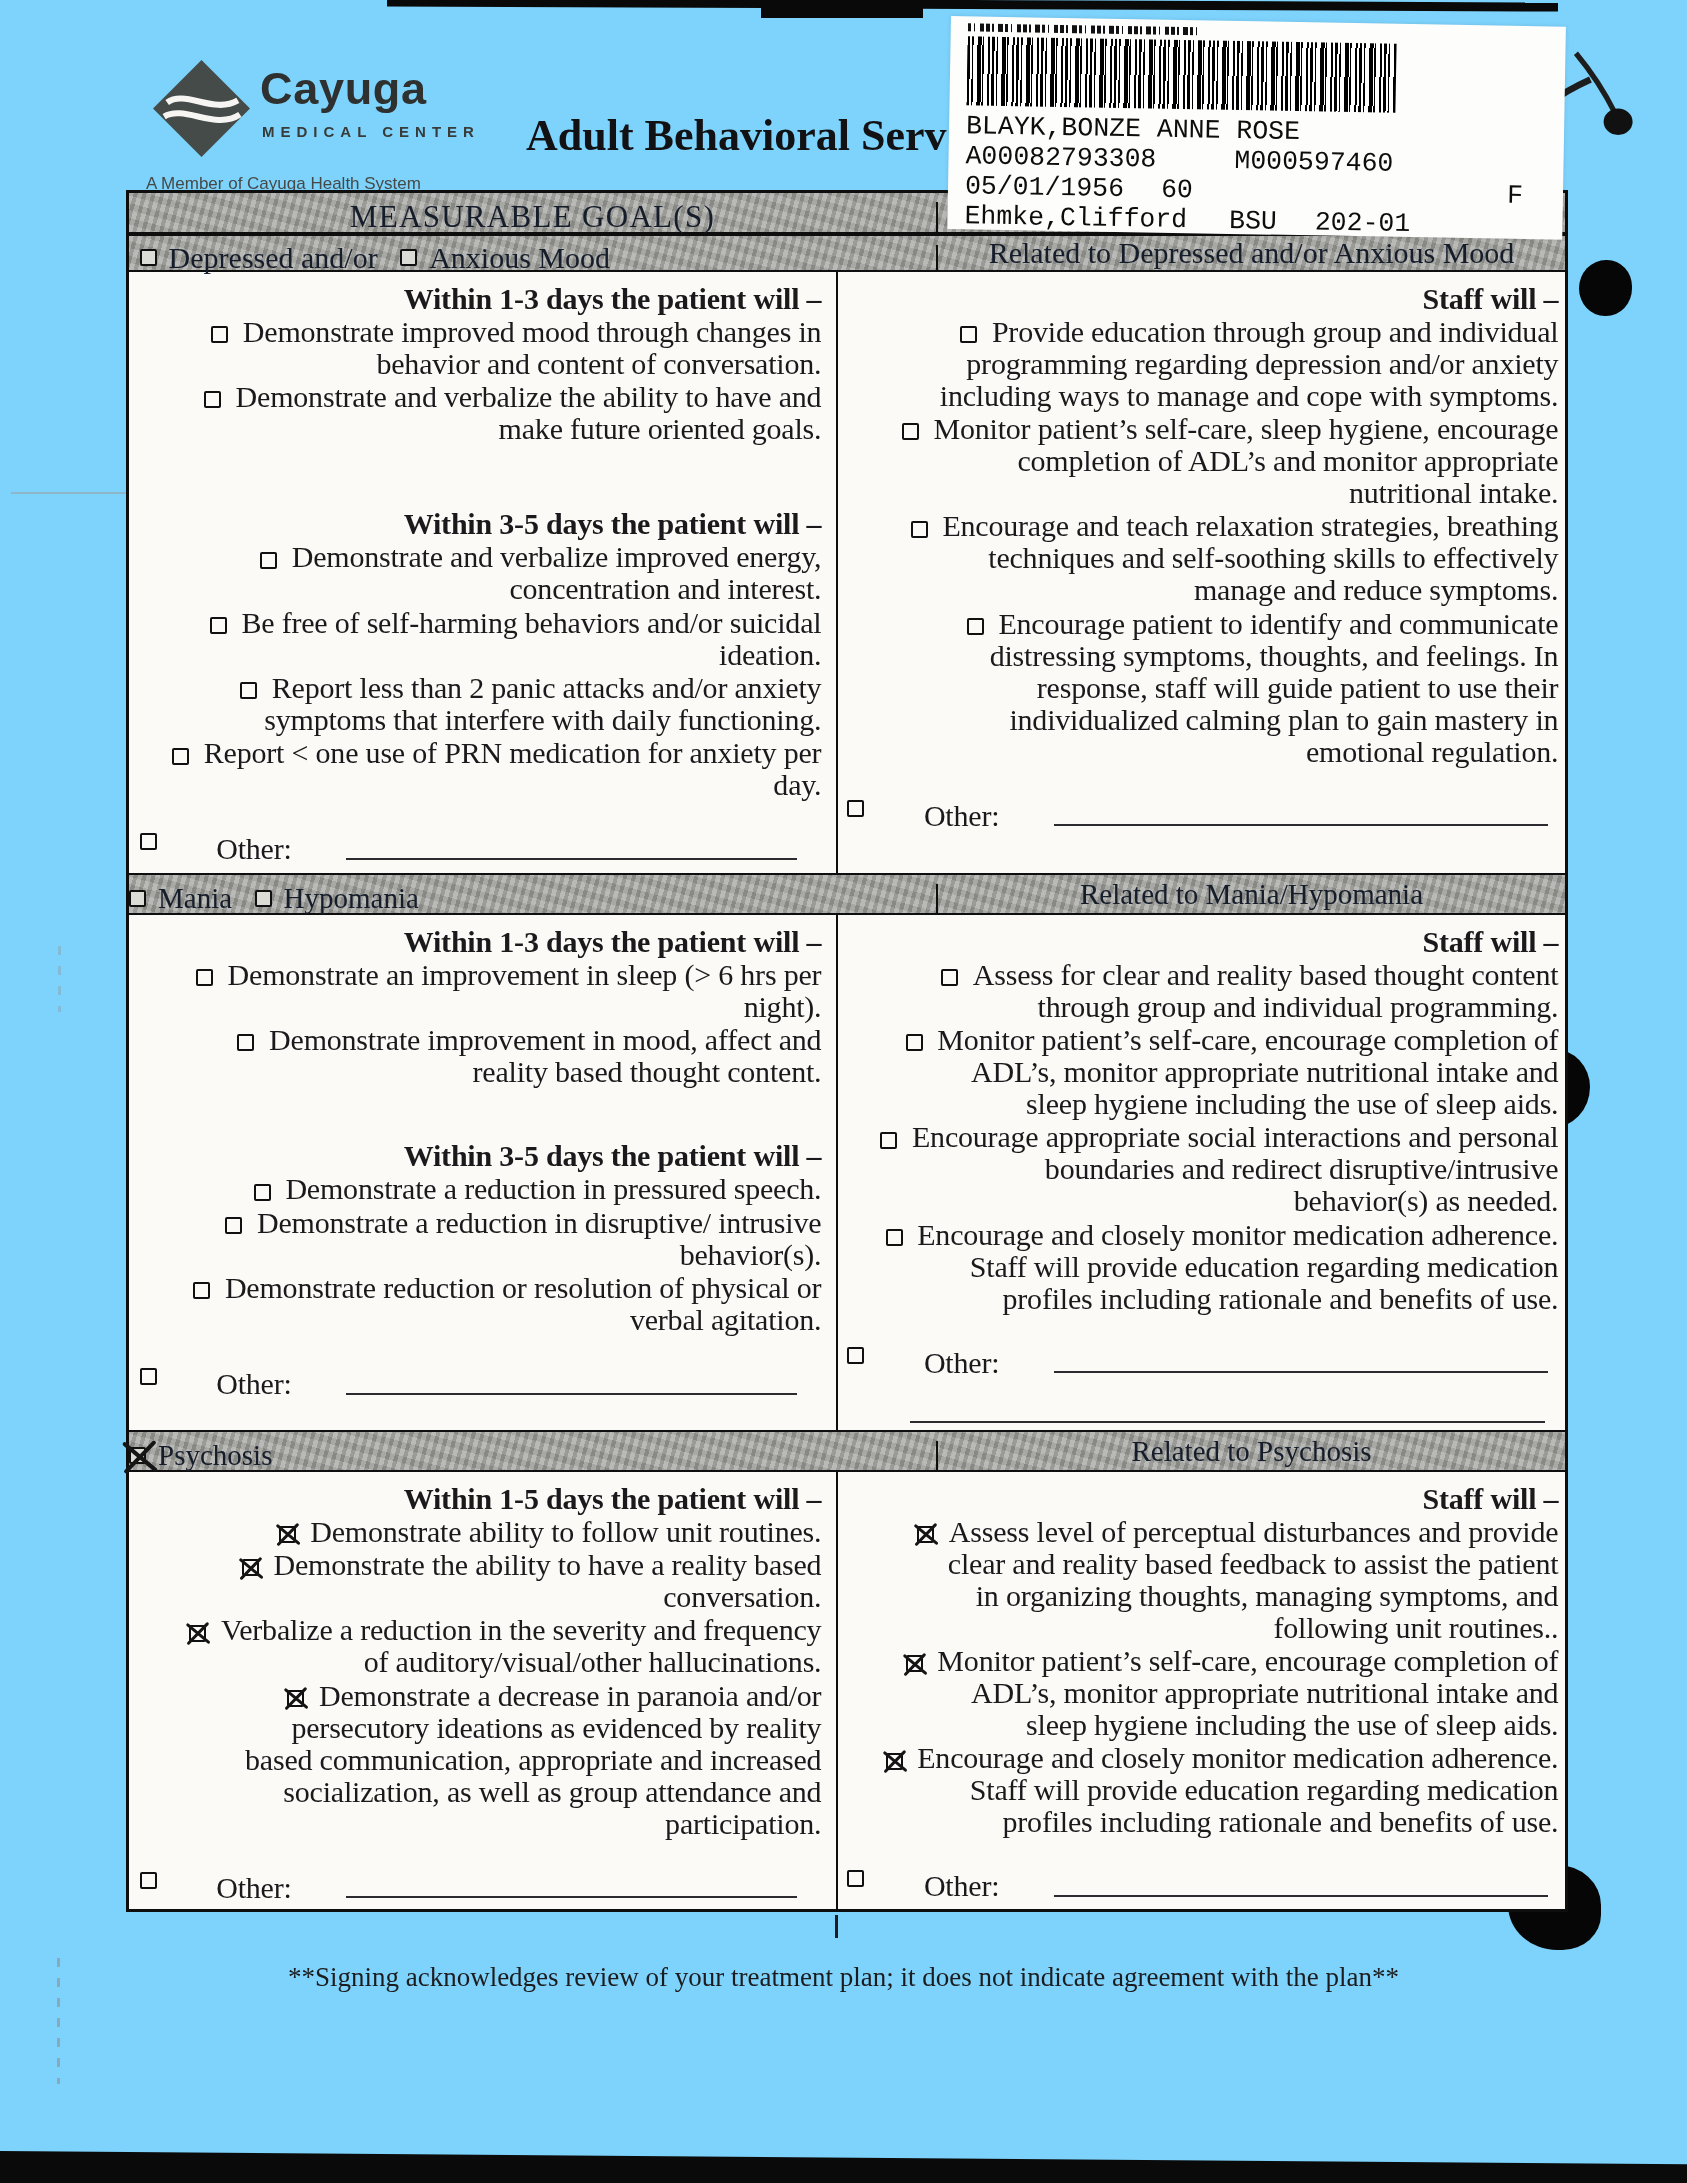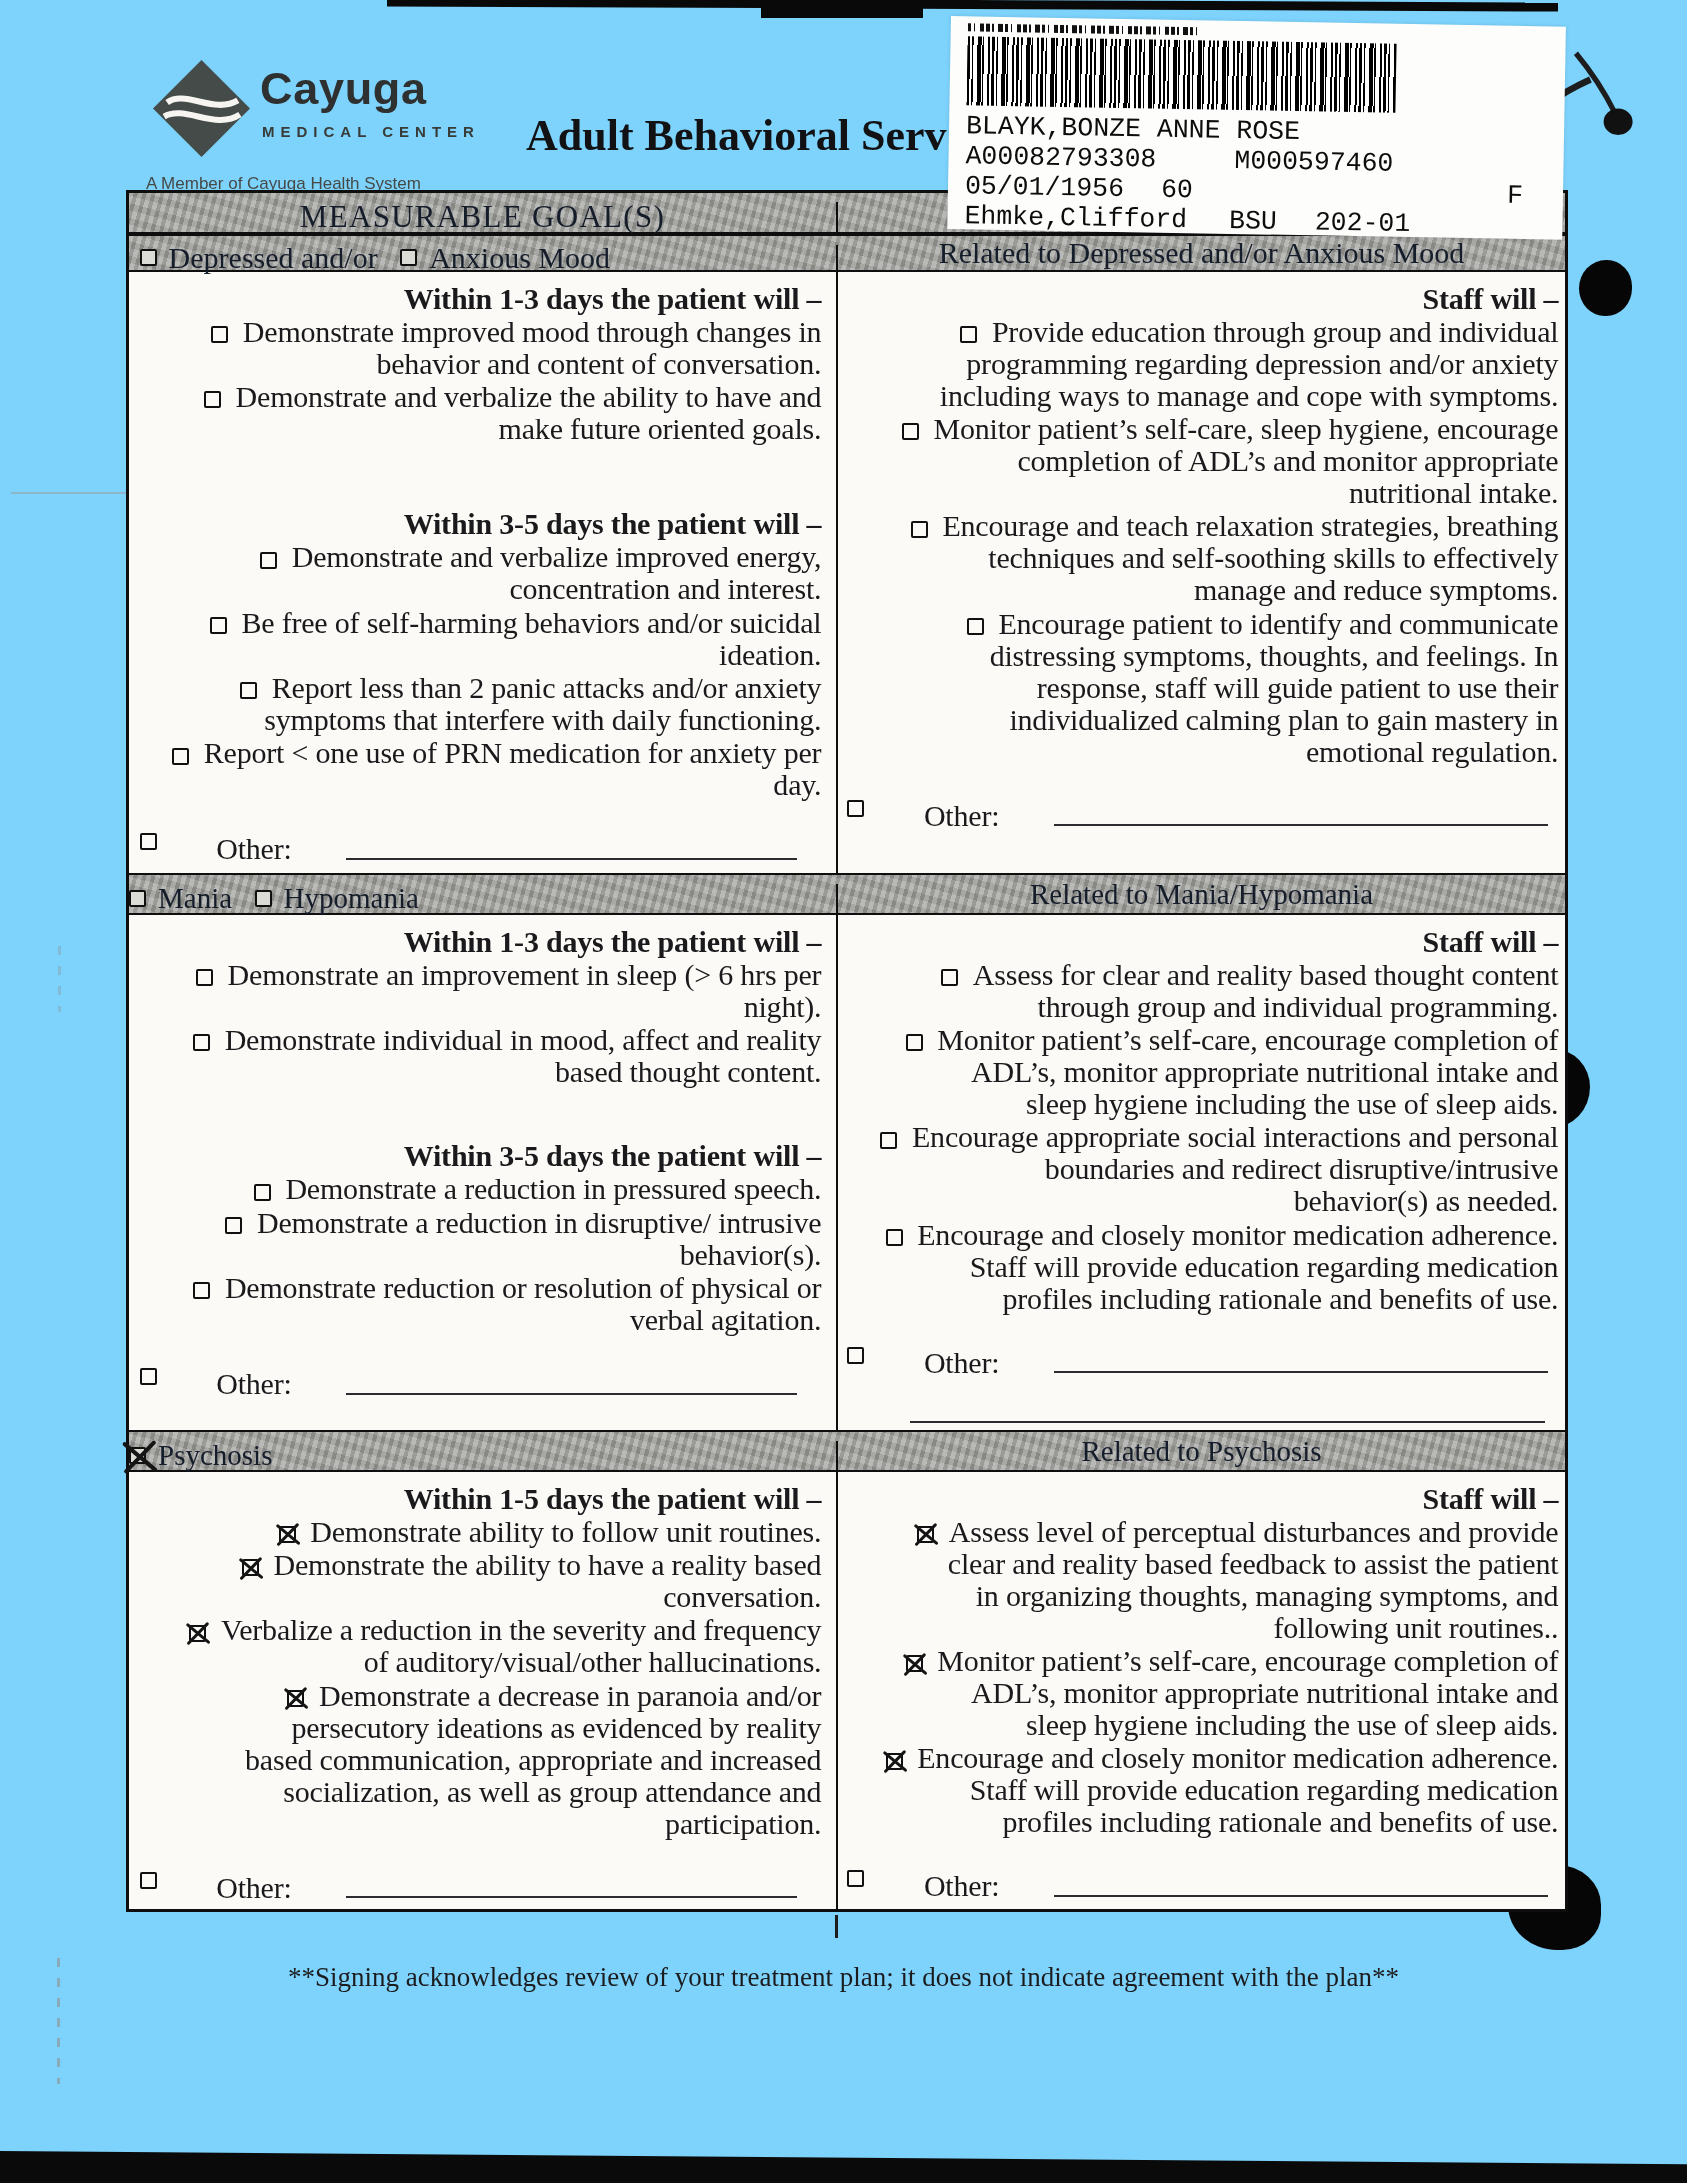--- a/index.html
+++ b/index.html
@@ -61,21 +61,21 @@
   .goal-table { position:absolute; left:126px; top:190px; width:1442px; border:3.3px solid #0e0e0e; background:#fbfaf7; }
   .bar {
     display:flex; align-items:stretch;
     background-color:#a6a6a2;
     background-image:
       repeating-linear-gradient(105deg, rgba(255,255,255,.16) 0 4.6px, rgba(0,0,0,.10) 4.6px 8.6px),
       repeating-linear-gradient(15deg,  rgba(255,255,255,.07) 0 7.3px, rgba(0,0,0,.09) 7.3px 14px);
     color:#151d2b; border-top:2.6px solid #0e0e0e; border-bottom:2.6px solid #0e0e0e;
   }
   .bar.first { border-top:none; }
-  .bar .cell-l { width:709px; border-right:2.6px solid #0e0e0e; display:flex; align-items:center;margin-top:9px; }
+  .bar .cell-l { width:809px; border-right:2.6px solid #0e0e0e; display:flex; align-items:center;margin-top:9px; }
   .bar .cell-r { flex:1; display:flex; align-items:center; justify-content:center; }
   .bar-title-row { height:41px; font-size:31px; letter-spacing:1.3px; }
   .bar-title-row .cell-l { justify-content:center; }
   .subbar { height:38px; font-size:30px;justify-content:center; }
   .subbar .cell-l { padding-left:10.6px; }
   .sec-bar { height:42px; font-size:29px; }
   .sec-bar .cell-l { padding-left:0; }
   .hdr-label { margin-right:22.5px; white-space:nowrap; }
 
   .content-row { display:flex; align-items:stretch; }
@@ -226,21 +226,21 @@
         <span class="cb bar-cb"></span>
         <span class="hdr-label">Hypomania</span>
       </div>
       <div class="cell-r">Related to Mania/Hypomania</div>
     </div>
 
     <div class="content-row c1">
       <div class="col col-l">
         <div class="ghead">Within 1-3 days the patient will –</div>
         <div class="li"><span class="cb"></span><span>Demonstrate an improvement in sleep (&gt; 6 hrs per night).</span></div>
-        <div class="li"><span class="cb"></span><span>Demonstrate individual in mood, affect and reality based thought content.</span></div>
+        <div class="li"><span class="cb"></span><span>Demonstrate improvement in mood, affect and reality based thought content.</span></div>
         <div class="ghead gap-md">Within 3-5 days the patient will –</div>
         <div class="li"><span class="cb"></span><span>Demonstrate a reduction in pressured speech.</span></div>
         <div class="li"><span class="cb"></span><span>Demonstrate a reduction in disruptive/ intrusive behavior(s).</span></div>
         <div class="li"><span class="cb"></span><span>Demonstrate reduction or resolution of physical or verbal agitation.</span></div>
         <div class="other-row">
           <span class="cb"></span>
           <span class="olabel">Other:</span>
           <span class="oline"></span>
         </div>
         <div class="oline2"></div>

